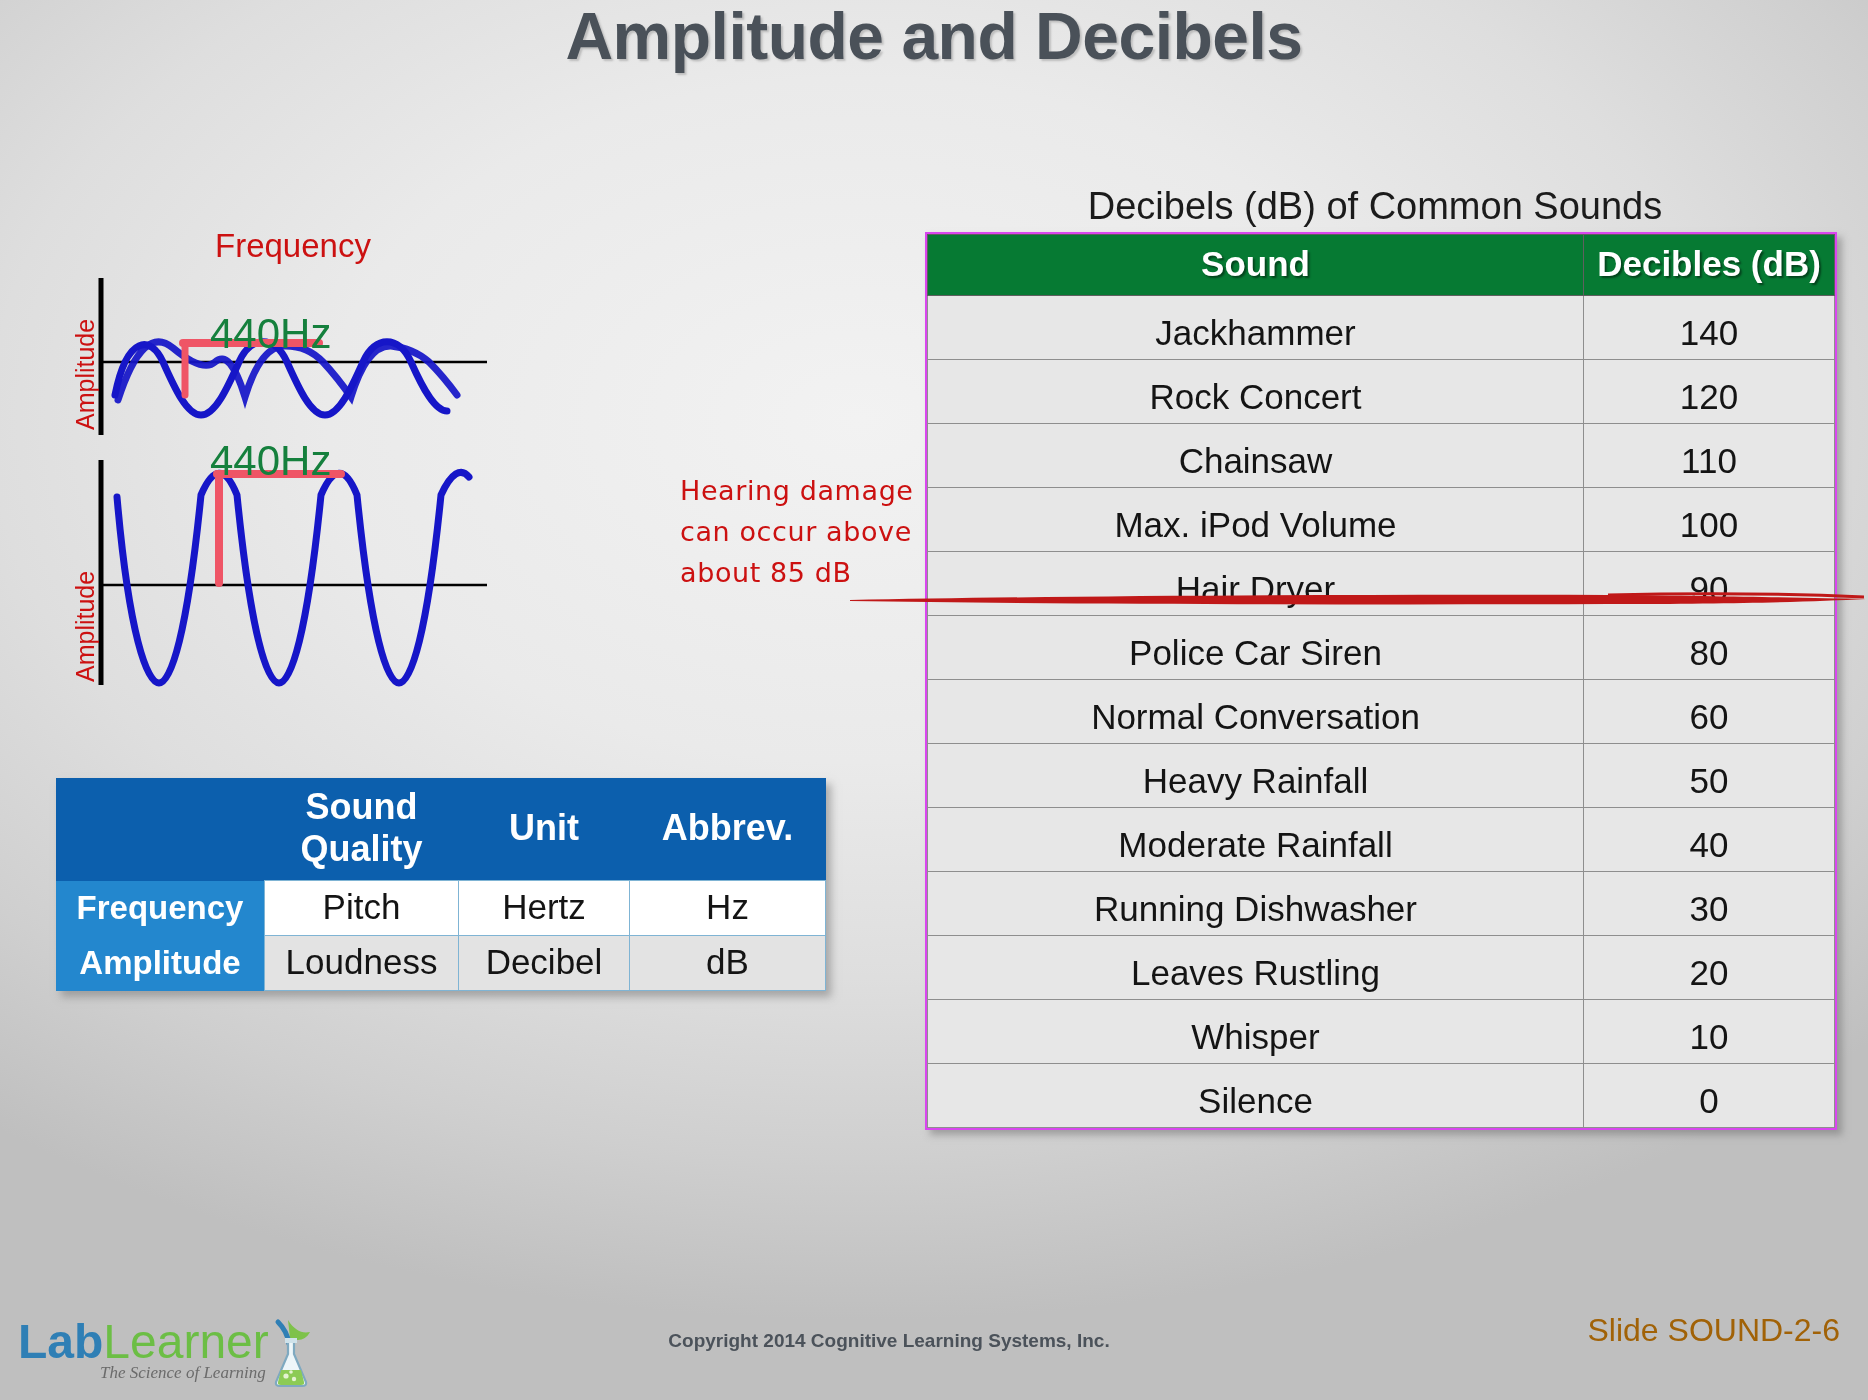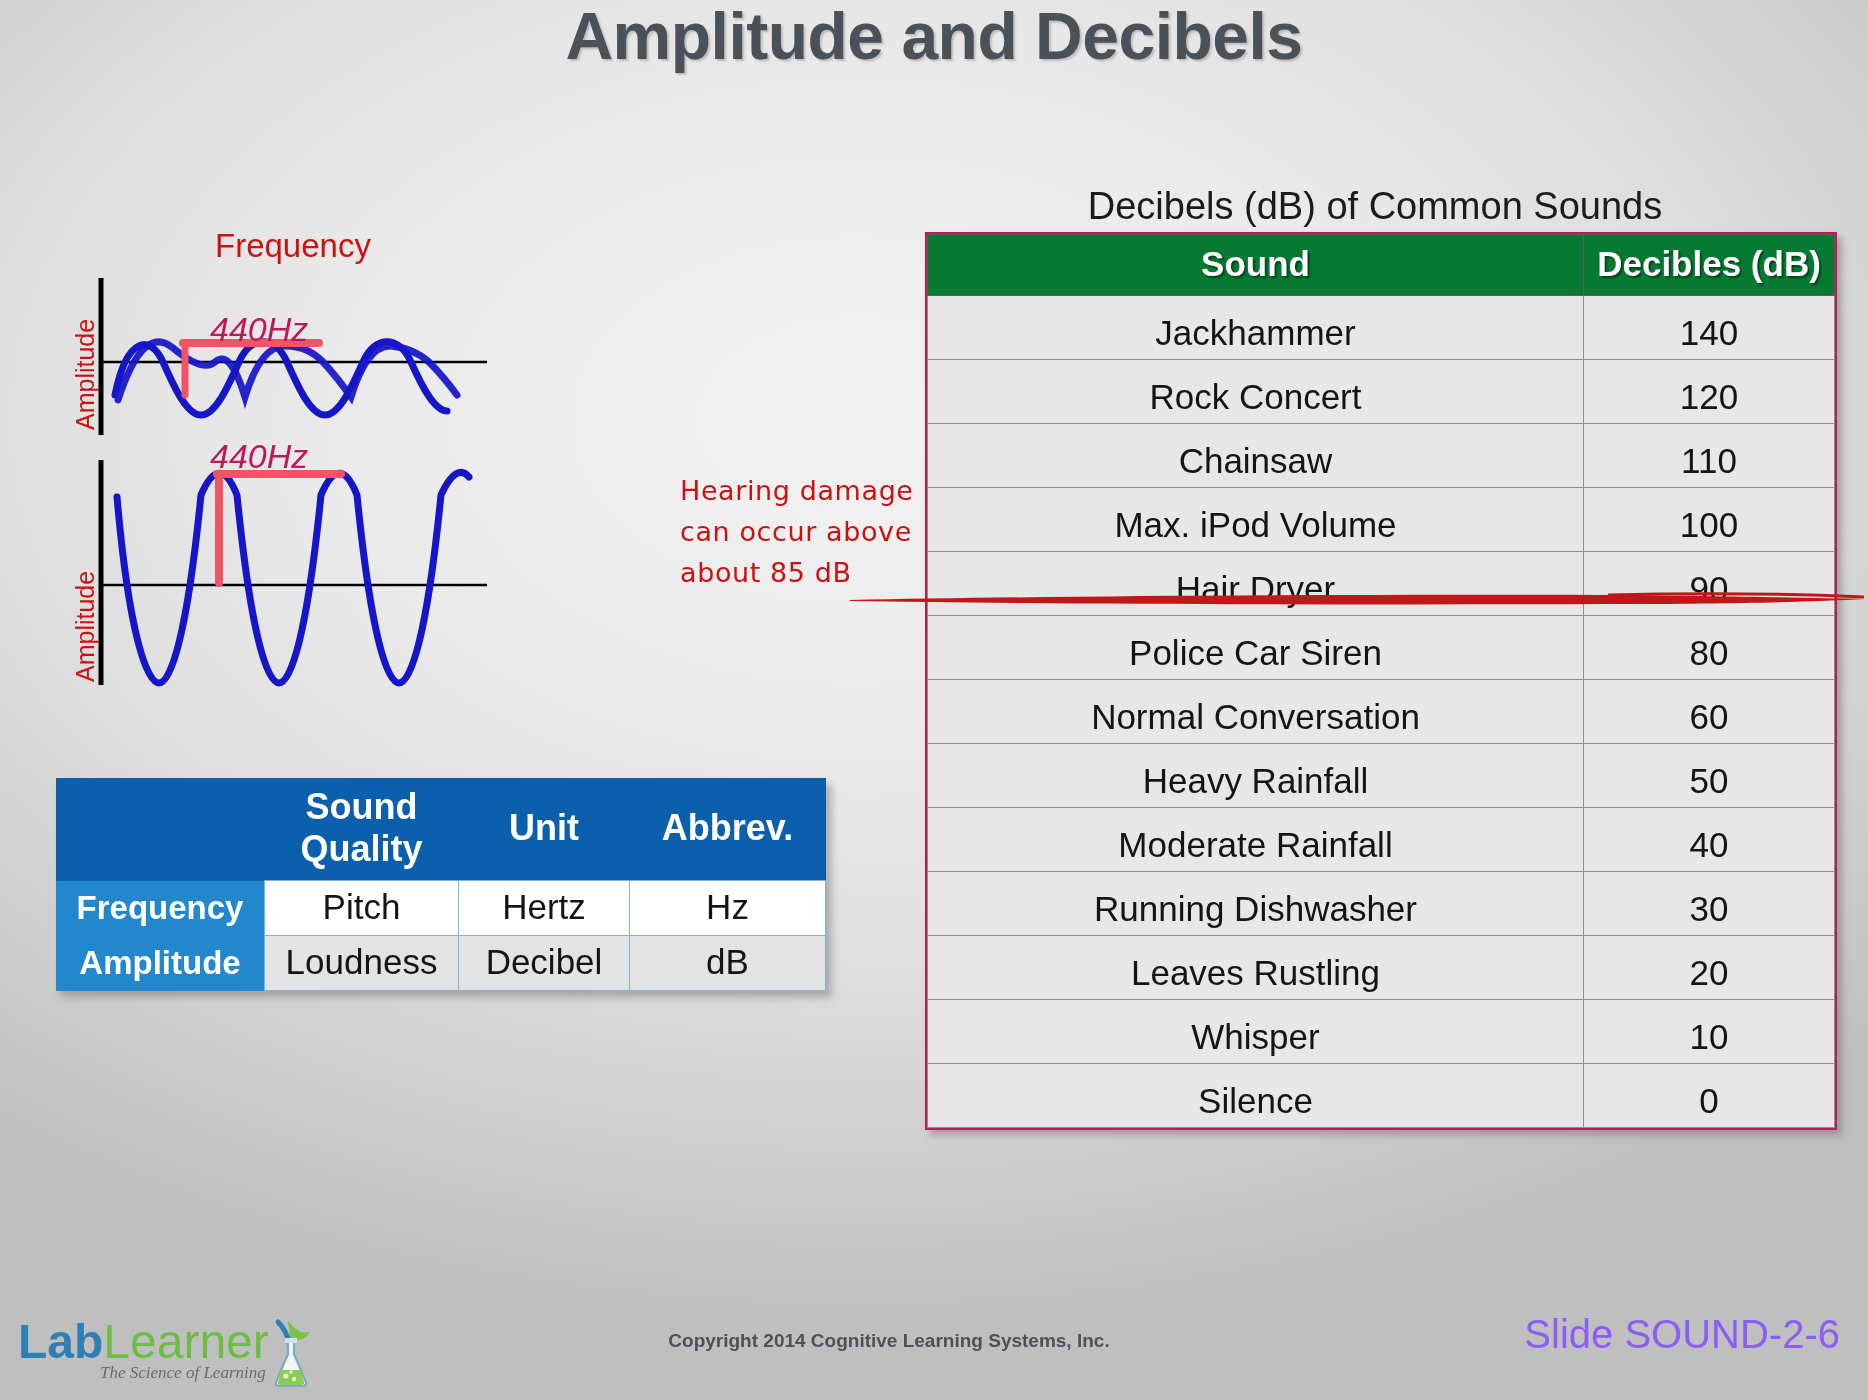--- a/index.html
+++ b/index.html
@@ -27,42 +27,42 @@
     position:absolute;left:160px;top:12px;
     font-size:33px;color:#cc1111;
   }
   .axis-label{
     position:absolute;
     color:#cc1111;font-size:25px;
     transform:rotate(-90deg);transform-origin:left top;
     white-space:nowrap;
   }
   .hz-label{
-    position:absolute;font-size:34px;color:#be185d;font-style:italic;
+    position:absolute;font-size:42px;color:#15803d;
   }
   svg.wave{position:absolute;left:0;top:0;}
 
   
   #hearing-note{
     position:absolute;left:680px;top:470px;width:240px;
     color:#cc1111;
     font-family:"DejaVu Sans",sans-serif;
     font-size:27px;line-height:41px;
     letter-spacing:.6px;
   }
 
   
   #db-title{
     position:absolute;left:925px;top:185px;width:900px;
     text-align:center;font-size:38px;color:#1b1b1b;
   }
   #db-table-wrap{
     position:absolute;left:925px;top:232px;width:908px;
     box-shadow:5px 5px 7px rgba(110,110,110,.5);
-    border:2px solid #be185d;
+    border:2px solid #d946ef;
     background:#fca5a5;
   }
   #db-table{border-collapse:collapse;width:100%;}
   #db-table th{
     background:#067a33;color:#ffffff;
     font-size:35px;font-weight:bold;
     padding:9px 0 11px 0;
     border:1px solid #5f5f5f;
     text-shadow:2px 2px 2px rgba(0,0,0,.45);
   }
@@ -106,21 +106,21 @@
   .col-unit{width:170px;}
   .col-abbr{width:195px;}
 
   
   #footer-copyright{
     position:absolute;left:0;top:1330px;width:1778px;text-align:center;
     font-size:19px;font-weight:bold;color:#4b525a;
   }
   #slide-number{
     position:absolute;right:28px;top:1312px;
-    font-size:40px;color:#8b5cf6;
+    font-size:32px;color:#a16207;
   }
   #logo{position:absolute;left:18px;top:1318px;width:300px;height:70px;}
   .logo-text{position:absolute;left:0;top:-4px;font-size:48px;font-weight:bold;}
   .logo-lab{color:#2f7fb5;}
   .logo-learner{color:#6cbe45;font-weight:normal;}
   .logo-tag{
     position:absolute;left:82px;top:45px;
     font-size:17px;font-style:italic;color:#6b6b6b;
     font-family:"Liberation Serif",serif;
   }

